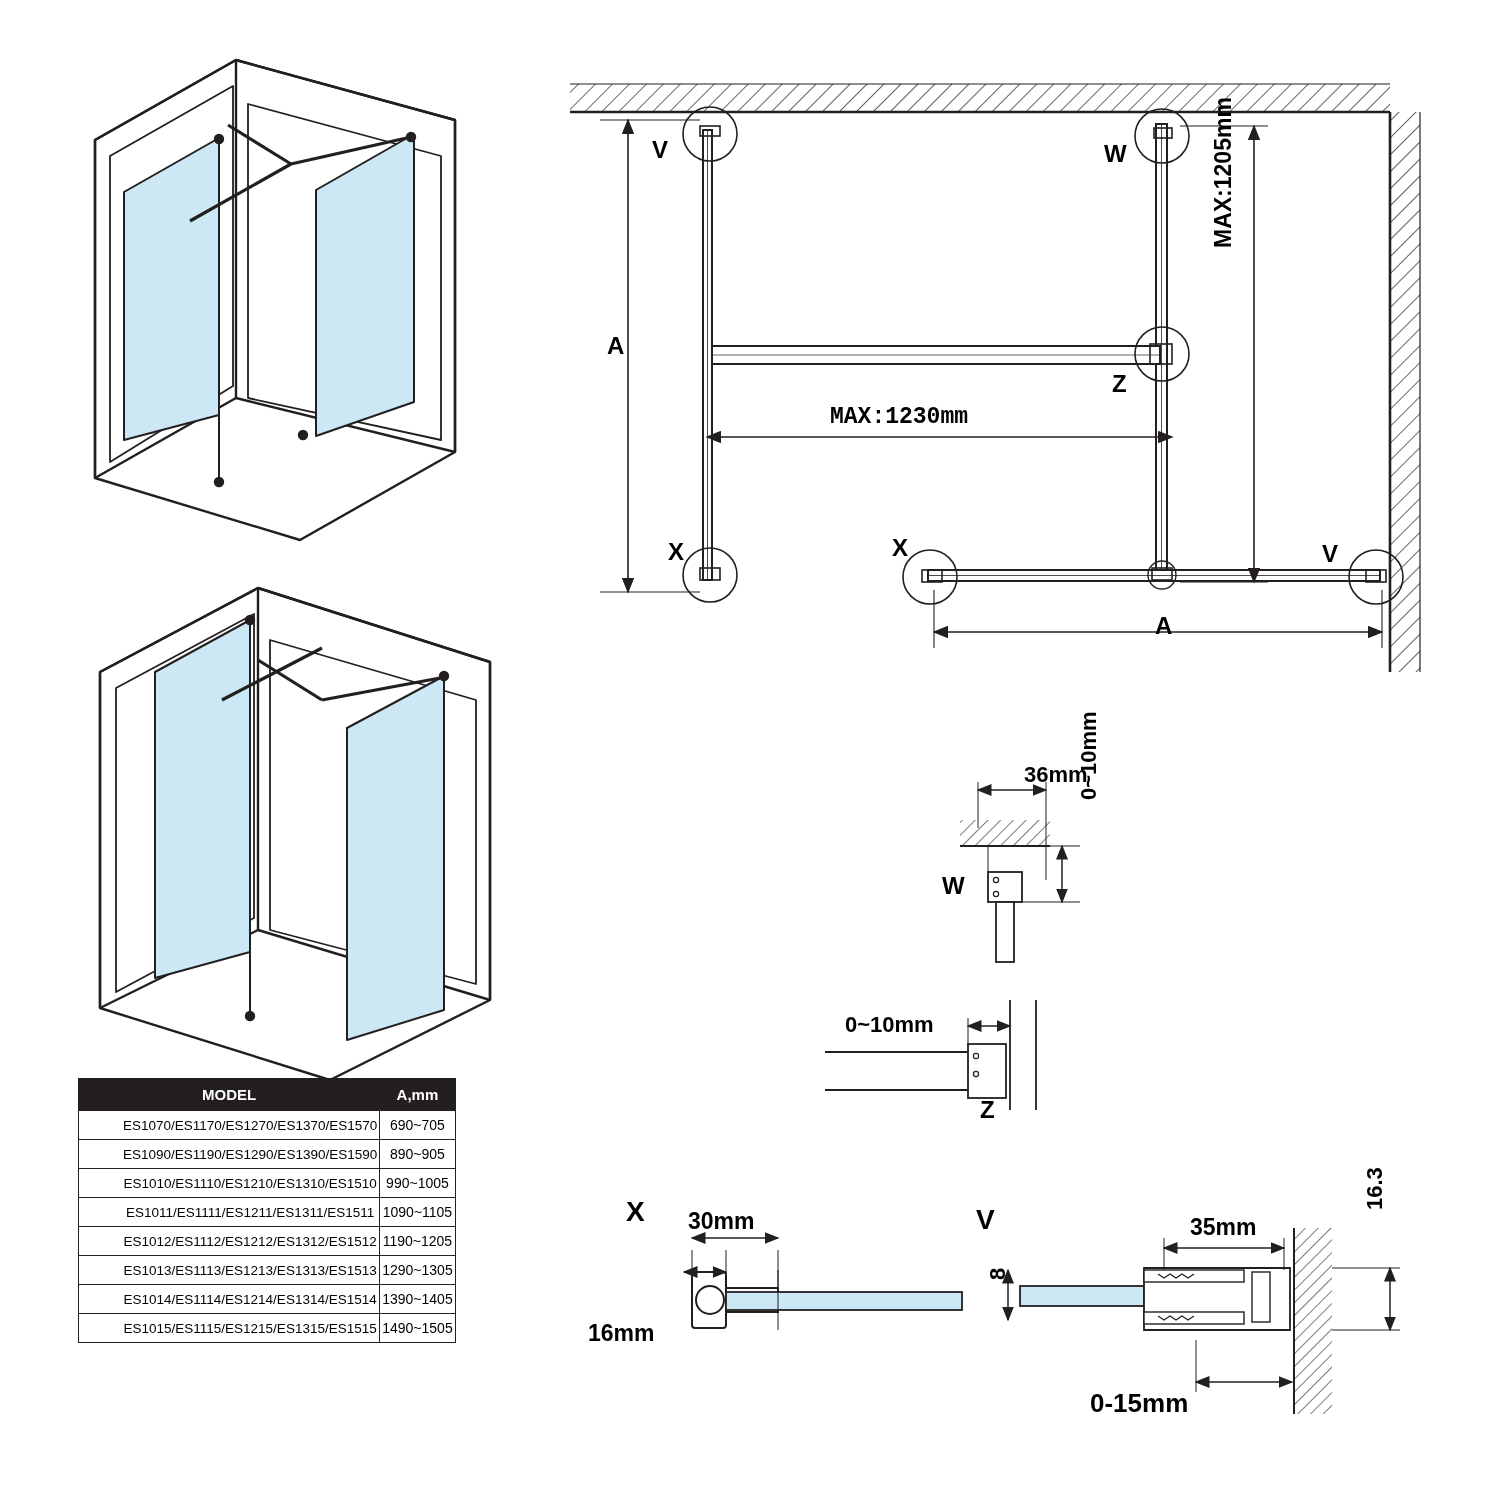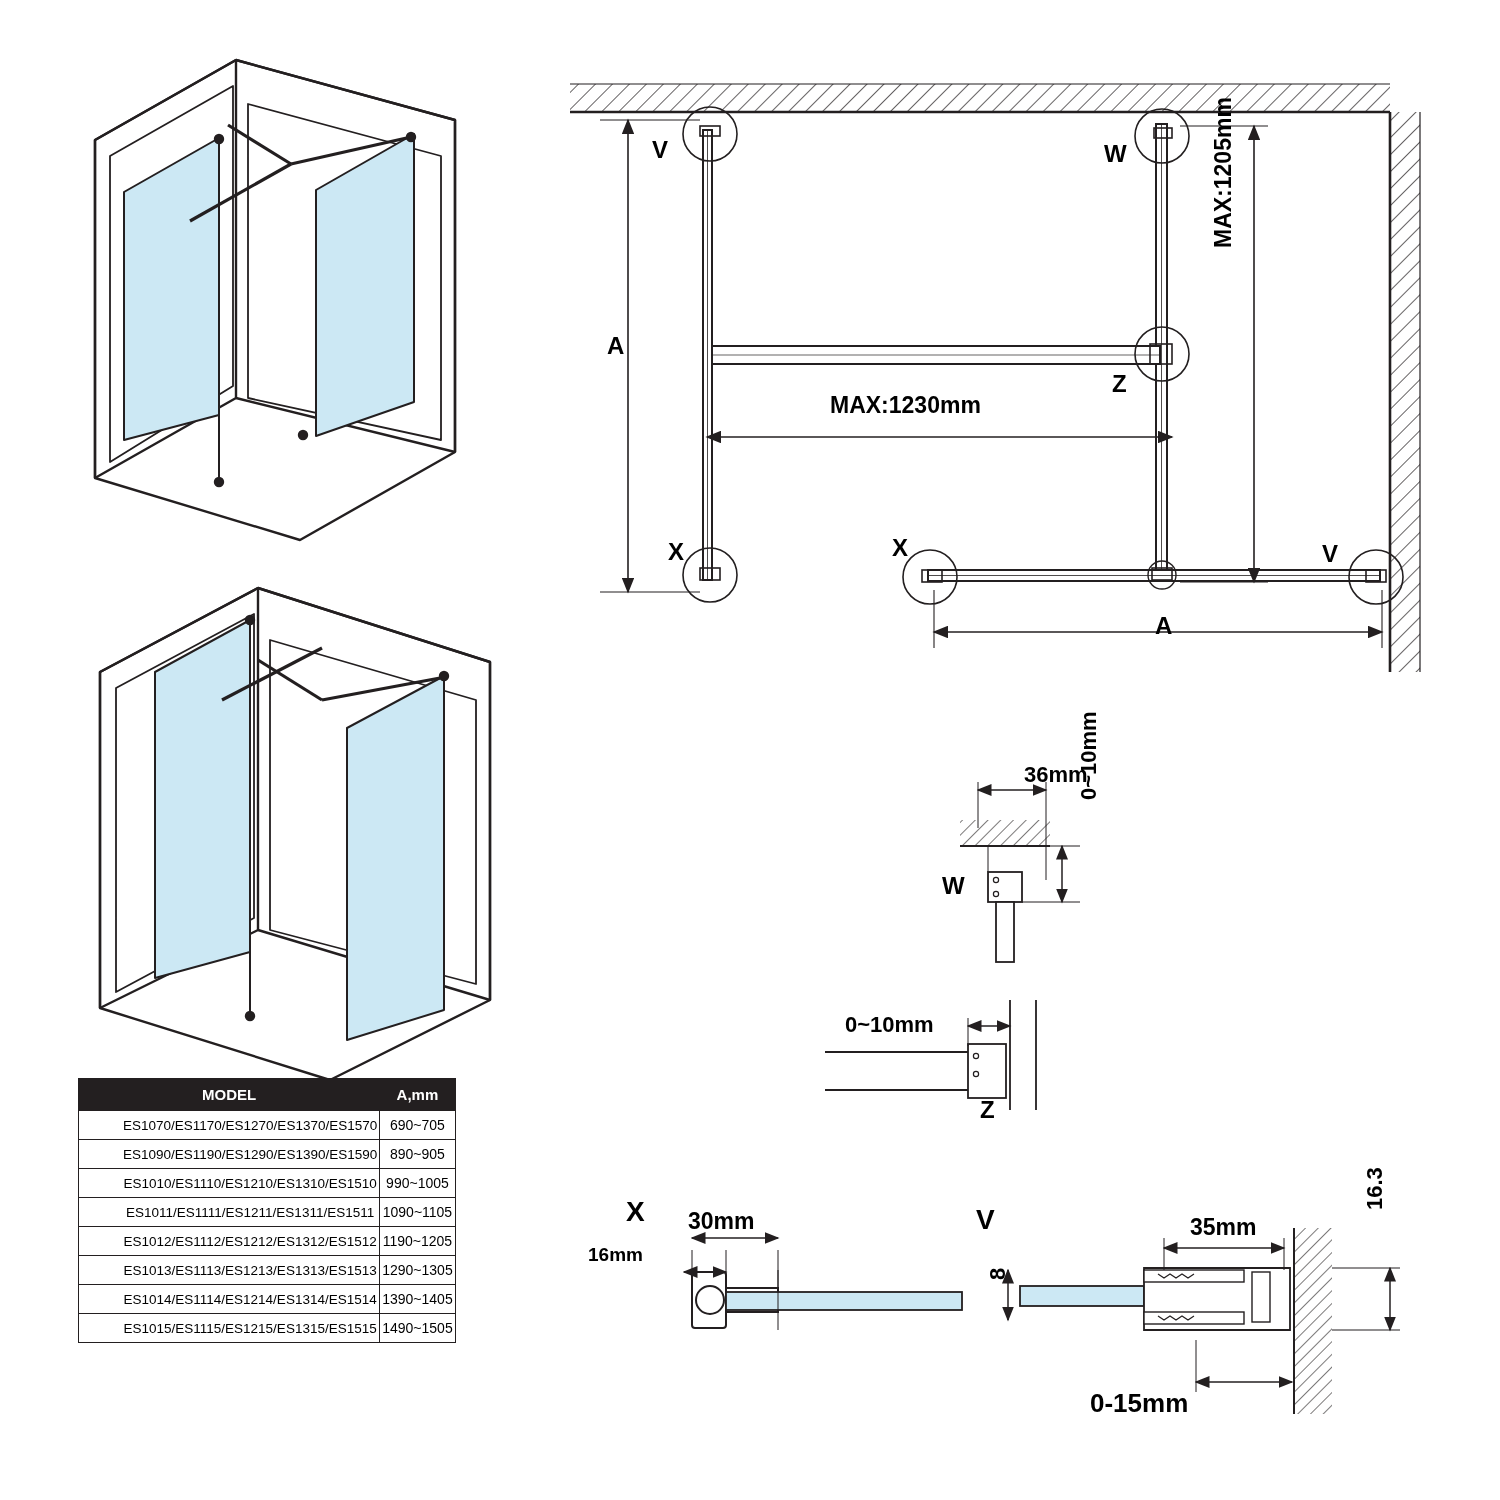--- a/index.html
+++ b/index.html
@@ -211,33 +211,33 @@
 
 <div class="lbl" style="left:652px;top:136px;font-size:24px;">V</div>
 <div class="lbl" style="left:1104px;top:140px;font-size:24px;">W</div>
 <div class="lbl" style="left:1112px;top:370px;font-size:24px;">Z</div>
 <div class="lbl" style="left:668px;top:538px;font-size:24px;">X</div>
 <div class="lbl" style="left:892px;top:534px;font-size:24px;">X</div>
 <div class="lbl" style="left:1322px;top:540px;font-size:24px;">V</div>
 
 <div class="lbl" style="left:607px;top:332px;font-size:24px;">A</div>
 <div class="lbl" style="left:1155px;top:612px;font-size:24px;">A</div>
-<div class="lbl" style="left:830px;top:392px;font-size:23px;">MAX:1230mm</div>
+<div class="lbl" style="left:830px;top:404px;font-size:23px;font-family:Liberation Mono, monospace;">MAX:1230mm</div>
 <div class="lbl" style="left:1210px;top:248px;font-size:23px;transform:rotate(-90deg);transform-origin:left top;">MAX:1205mm</div>
 
 <div class="lbl" style="left:976px;top:762px;font-size:22px;margin-left:48px;">36mm</div>
 <div class="lbl" style="left:1076px;top:800px;font-size:22px;transform:rotate(-90deg);transform-origin:left top;">0~10mm</div>
 <div class="lbl" style="left:942px;top:872px;font-size:24px;">W</div>
 
 <div class="lbl" style="left:845px;top:1012px;font-size:22px;">0~10mm</div>
 <div class="lbl" style="left:980px;top:1096px;font-size:24px;">Z</div>
 
 <div class="lbl" style="left:626px;top:1196px;font-size:28px;">X</div>
 <div class="lbl" style="left:688px;top:1208px;font-size:23px;">30mm</div>
-<div class="lbl" style="left:588px;top:1244px;font-size:19px;">16mm</div>
+<div class="lbl" style="left:588px;top:1320px;font-size:23px;">16mm</div>
 
 <div class="lbl" style="left:976px;top:1204px;font-size:28px;">V</div>
 <div class="lbl" style="left:1190px;top:1214px;font-size:23px;">35mm</div>
 <div class="lbl" style="left:1362px;top:1210px;font-size:22px;transform:rotate(-90deg);transform-origin:left top;">16.3</div>
 <div class="lbl" style="left:985px;top:1280px;font-size:22px;transform:rotate(-90deg);transform-origin:left top;">8</div>
 <div class="lbl" style="left:1090px;top:1388px;font-size:26px;">0-15mm</div>
 
 <table class="model-table">
   <thead>
     <tr>

